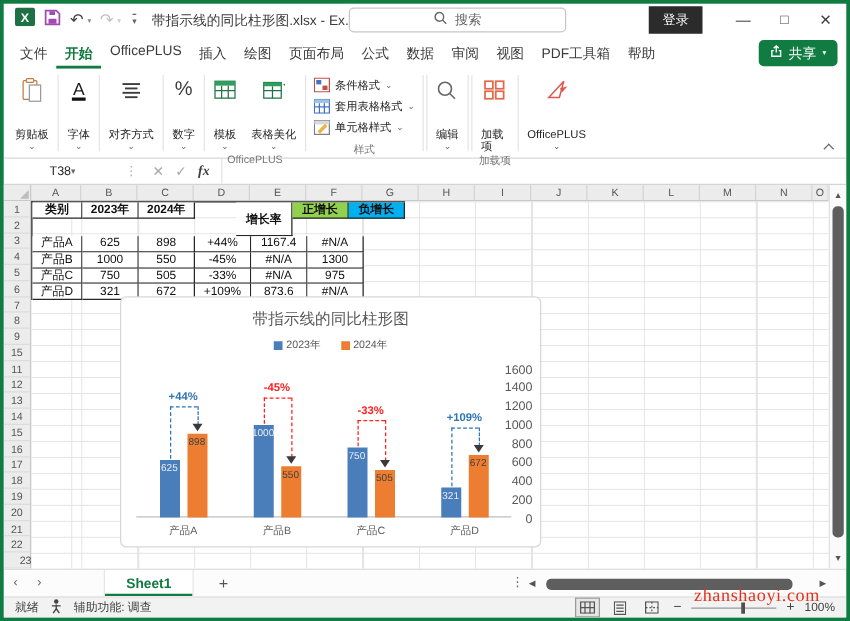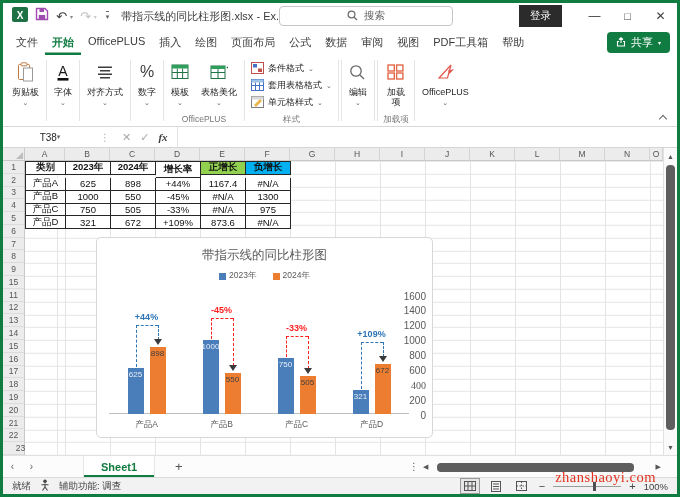--- a/index.html
+++ b/index.html
@@ -26,21 +26,21 @@
   .share-btn { position:absolute; right:7px; top:3px; background:#107C41; color:#fff; border-radius:4px; font-size:11px; padding:3px 9px; display:flex; align-items:center; gap:5px; cursor:pointer; }
 
   
   .ribbon { height:72px; background:#fff; border-bottom:1px solid #D8D8D8; display:flex; align-items:stretch; padding:0 3px; position:relative; }
   .rsep { width:1px; background:#E5E5E5; margin:5px 1px; }
   .rgroup { display:flex; flex-direction:column; align-items:center; }
   .rgroup-body { display:flex; flex:1; align-items:flex-start; }
   .rgroup-label { font-size:8.5px; color:#767676; height:13px; line-height:12px; }
   .rbtn { display:flex; flex-direction:column; align-items:center; padding:6px 6px 0; cursor:pointer; }
   .ricon { height:22px; display:flex; align-items:center; justify-content:center; }
-  .rlbl { font-size:9px; color:#262626; margin-top:4px; line-height:10px; text-align:center; white-space:pre-line; }
+  .rlbl { font-size:9px; color:#262626; margin-top:19px; line-height:10px; white-space:pre-line; }
   .chev { font-size:7px; color:#666; line-height:7px; margin-top:2px; }
   .stylecol { display:flex; flex-direction:column; padding-top:5px; }
   .smallrow { display:flex; align-items:center; gap:4px; font-size:9px; color:#262626; height:17px; padding:0 5px; cursor:pointer; }
   .collapse-chev { position:absolute; right:11px; bottom:4px; width:6px; height:6px; border-top:1.5px solid #666; border-right:1.5px solid #666; transform:rotate(-45deg); cursor:pointer; }
 
   
   .formularow { height:21px; display:flex; align-items:center; border-bottom:1px solid #D5D5D5; background:#fff; }
   .namebox { width:94px; height:100%; display:flex; align-items:center; justify-content:center; padding:0 7px; font-size:10px; color:#262626; cursor:pointer; }
   .nb-chev { font-size:7px; color:#666; }
   .fdots { color:#b0b0b0; font-size:10px; padding:0 3px; }
@@ -425,21 +425,21 @@
             <div class="rownum" style="height: 12.7826px; flex: 0 0 auto;">21</div>
             <div class="rownum" style="height: 12.7826px; flex: 0 0 auto;">22</div>
             <div class="rownum" style="height: 12.7826px; flex: 0 0 auto; padding-left: 14px;">23</div>
           </div>
         <div class="cellsregion">
           <div class="dtable" id="dtable">
               <div class="trow hdr">
                 <div class="tcell" style="width: 40px; height: 12.7826px; background: rgb(255, 255, 255);">类别</div>
                 <div class="tcell" style="width: 45px; height: 12.7826px; background: rgb(255, 255, 255);">2023年</div>
                 <div class="tcell" style="width: 45px; height: 12.7826px; background: rgb(255, 255, 255);">2024年</div>
-                <div class="tcell" style="width: 45px; height: 16px; background: rgb(255, 255, 255);">增长率</div>
+                <div class="tcell" style="width: 45px; height: 27px; background: rgb(255, 255, 255); margin-left: 33px;">增长率</div>
                 <div class="tcell" style="width: 45px; height: 12.7826px; background: rgb(146, 208, 80);">正增长</div>
                 <div class="tcell" style="width: 45px; height: 12.7826px; background: rgb(0, 176, 240);">负增长</div>
               </div>
               <div class="trow">
                 <div class="tcell" style="width: 40px; height: 12.7826px;">产品A</div>
                 <div class="tcell" style="width: 45px; height: 12.7826px;">625</div>
                 <div class="tcell" style="width: 45px; height: 12.7826px;">898</div>
                 <div class="tcell" style="width: 45px; height: 12.7826px;">+44%</div>
                 <div class="tcell" style="width: 45px; height: 12.7826px;">1167.4</div>
                 <div class="tcell" style="width: 45px; height: 12.7826px;">#N/A</div>
@@ -522,21 +522,21 @@
                   <div class="blabel" style="color: rgb(64, 64, 64);">672</div>
                 </div>
                 <div class="gline" style="left: 251.5px; top: 47.02px; height: 47.1056px; border-left: 1px dashed rgb(46, 117, 182);"></div>
                 <div class="gline" style="left: 251.5px; top: 47.02px; width: 22px; border-top: 1px dashed rgb(46, 117, 182);"></div>
                 <div class="gline" style="left: 273.5px; top: 47.02px; height: 15px; border-left: 1px dashed rgb(46, 117, 182);"></div>
                 <div class="garrow" style="left: 269.5px; top: 61.02px;"></div>
                 <div class="glabel" style="left: 225px; width: 75px; top: 34.02px; color: rgb(46, 117, 182);">+109%</div>
               </div>
           <div class="ytick" style="top: 171.5px;">0</div>
               <div class="ytick" style="top: 156.625px;">200</div>
-              <div class="ytick" style="top: 141.75px; font-family: Liberation Serif, serif;">400</div>
+              <div class="ytick" style="top: 141.75px;">400</div>
               <div class="ytick" style="top: 126.875px;">600</div>
               <div class="ytick" style="top: 112px;">800</div>
               <div class="ytick" style="top: 97.125px;">1000</div>
               <div class="ytick" style="top: 82.25px;">1200</div>
               <div class="ytick" style="top: 67.375px;">1400</div>
               <div class="ytick" style="top: 52.5px;">1600</div>
               <div class="cat" style="left: 12px; width: 75px; top: 181px;">产品A</div>
               <div class="cat" style="left: 87px; width: 75px; top: 181px;">产品B</div>
               <div class="cat" style="left: 162px; width: 75px; top: 181px;">产品C</div>
               <div class="cat" style="left: 237px; width: 75px; top: 181px;">产品D</div>

